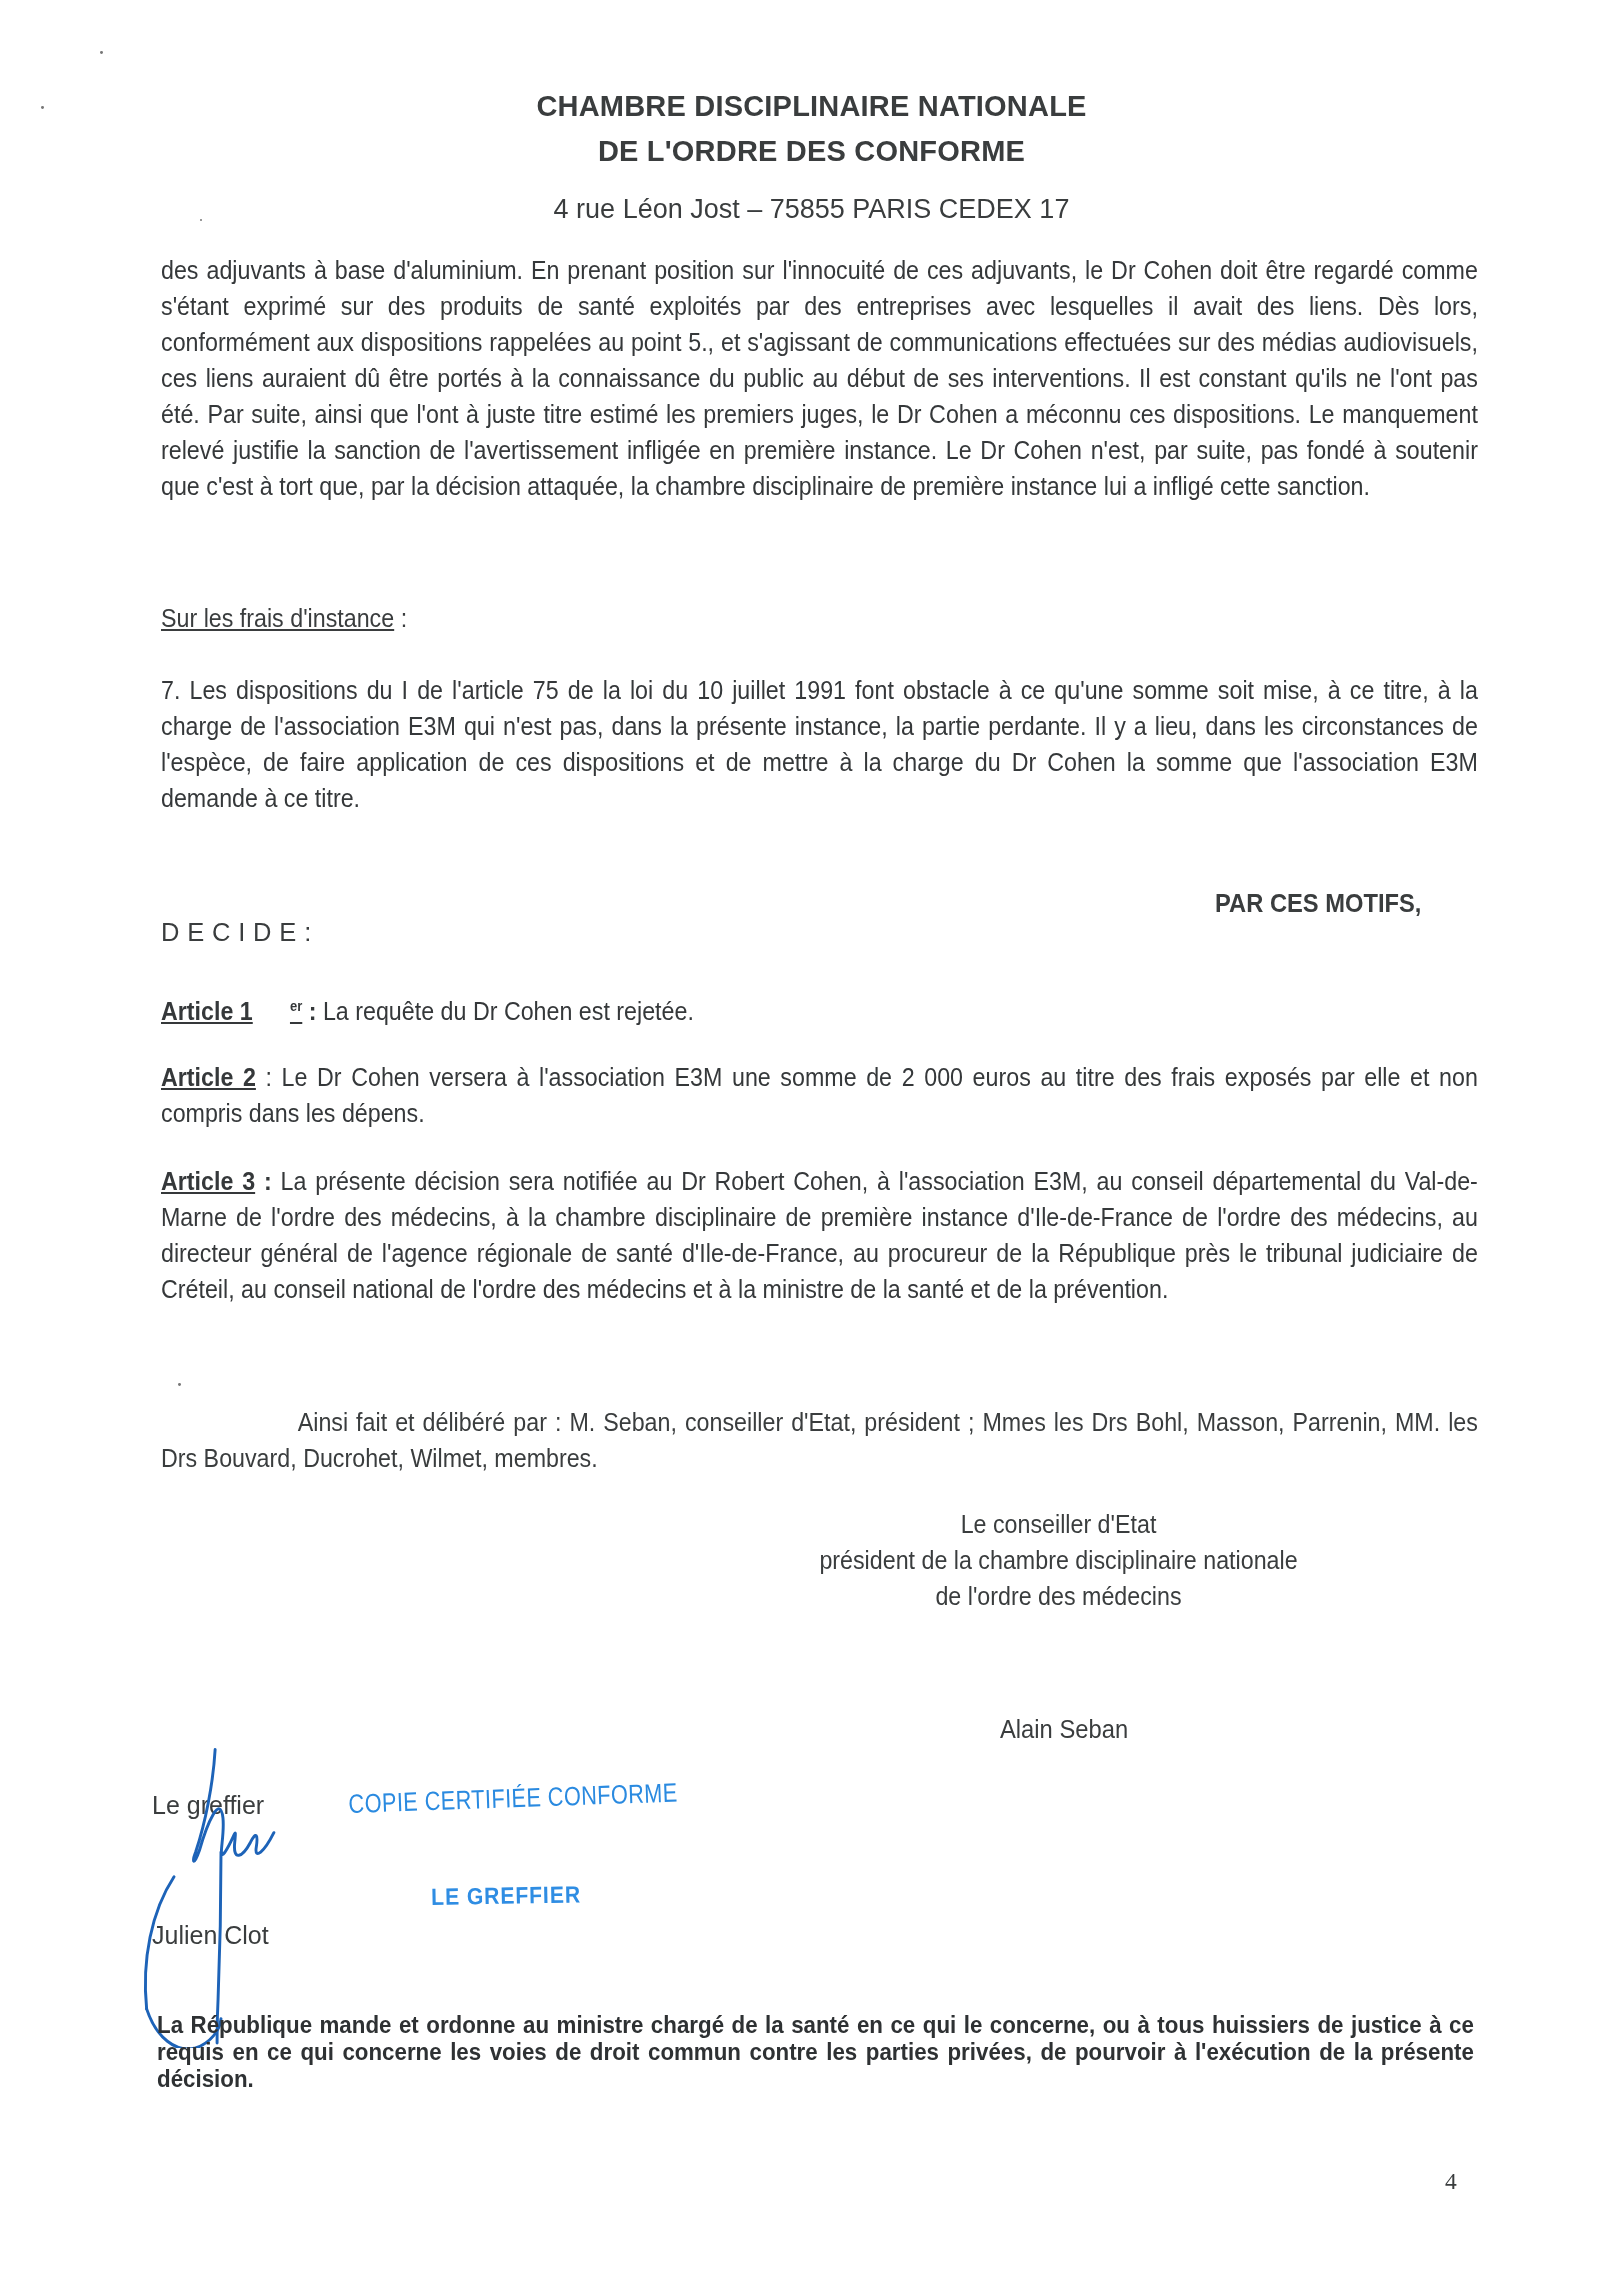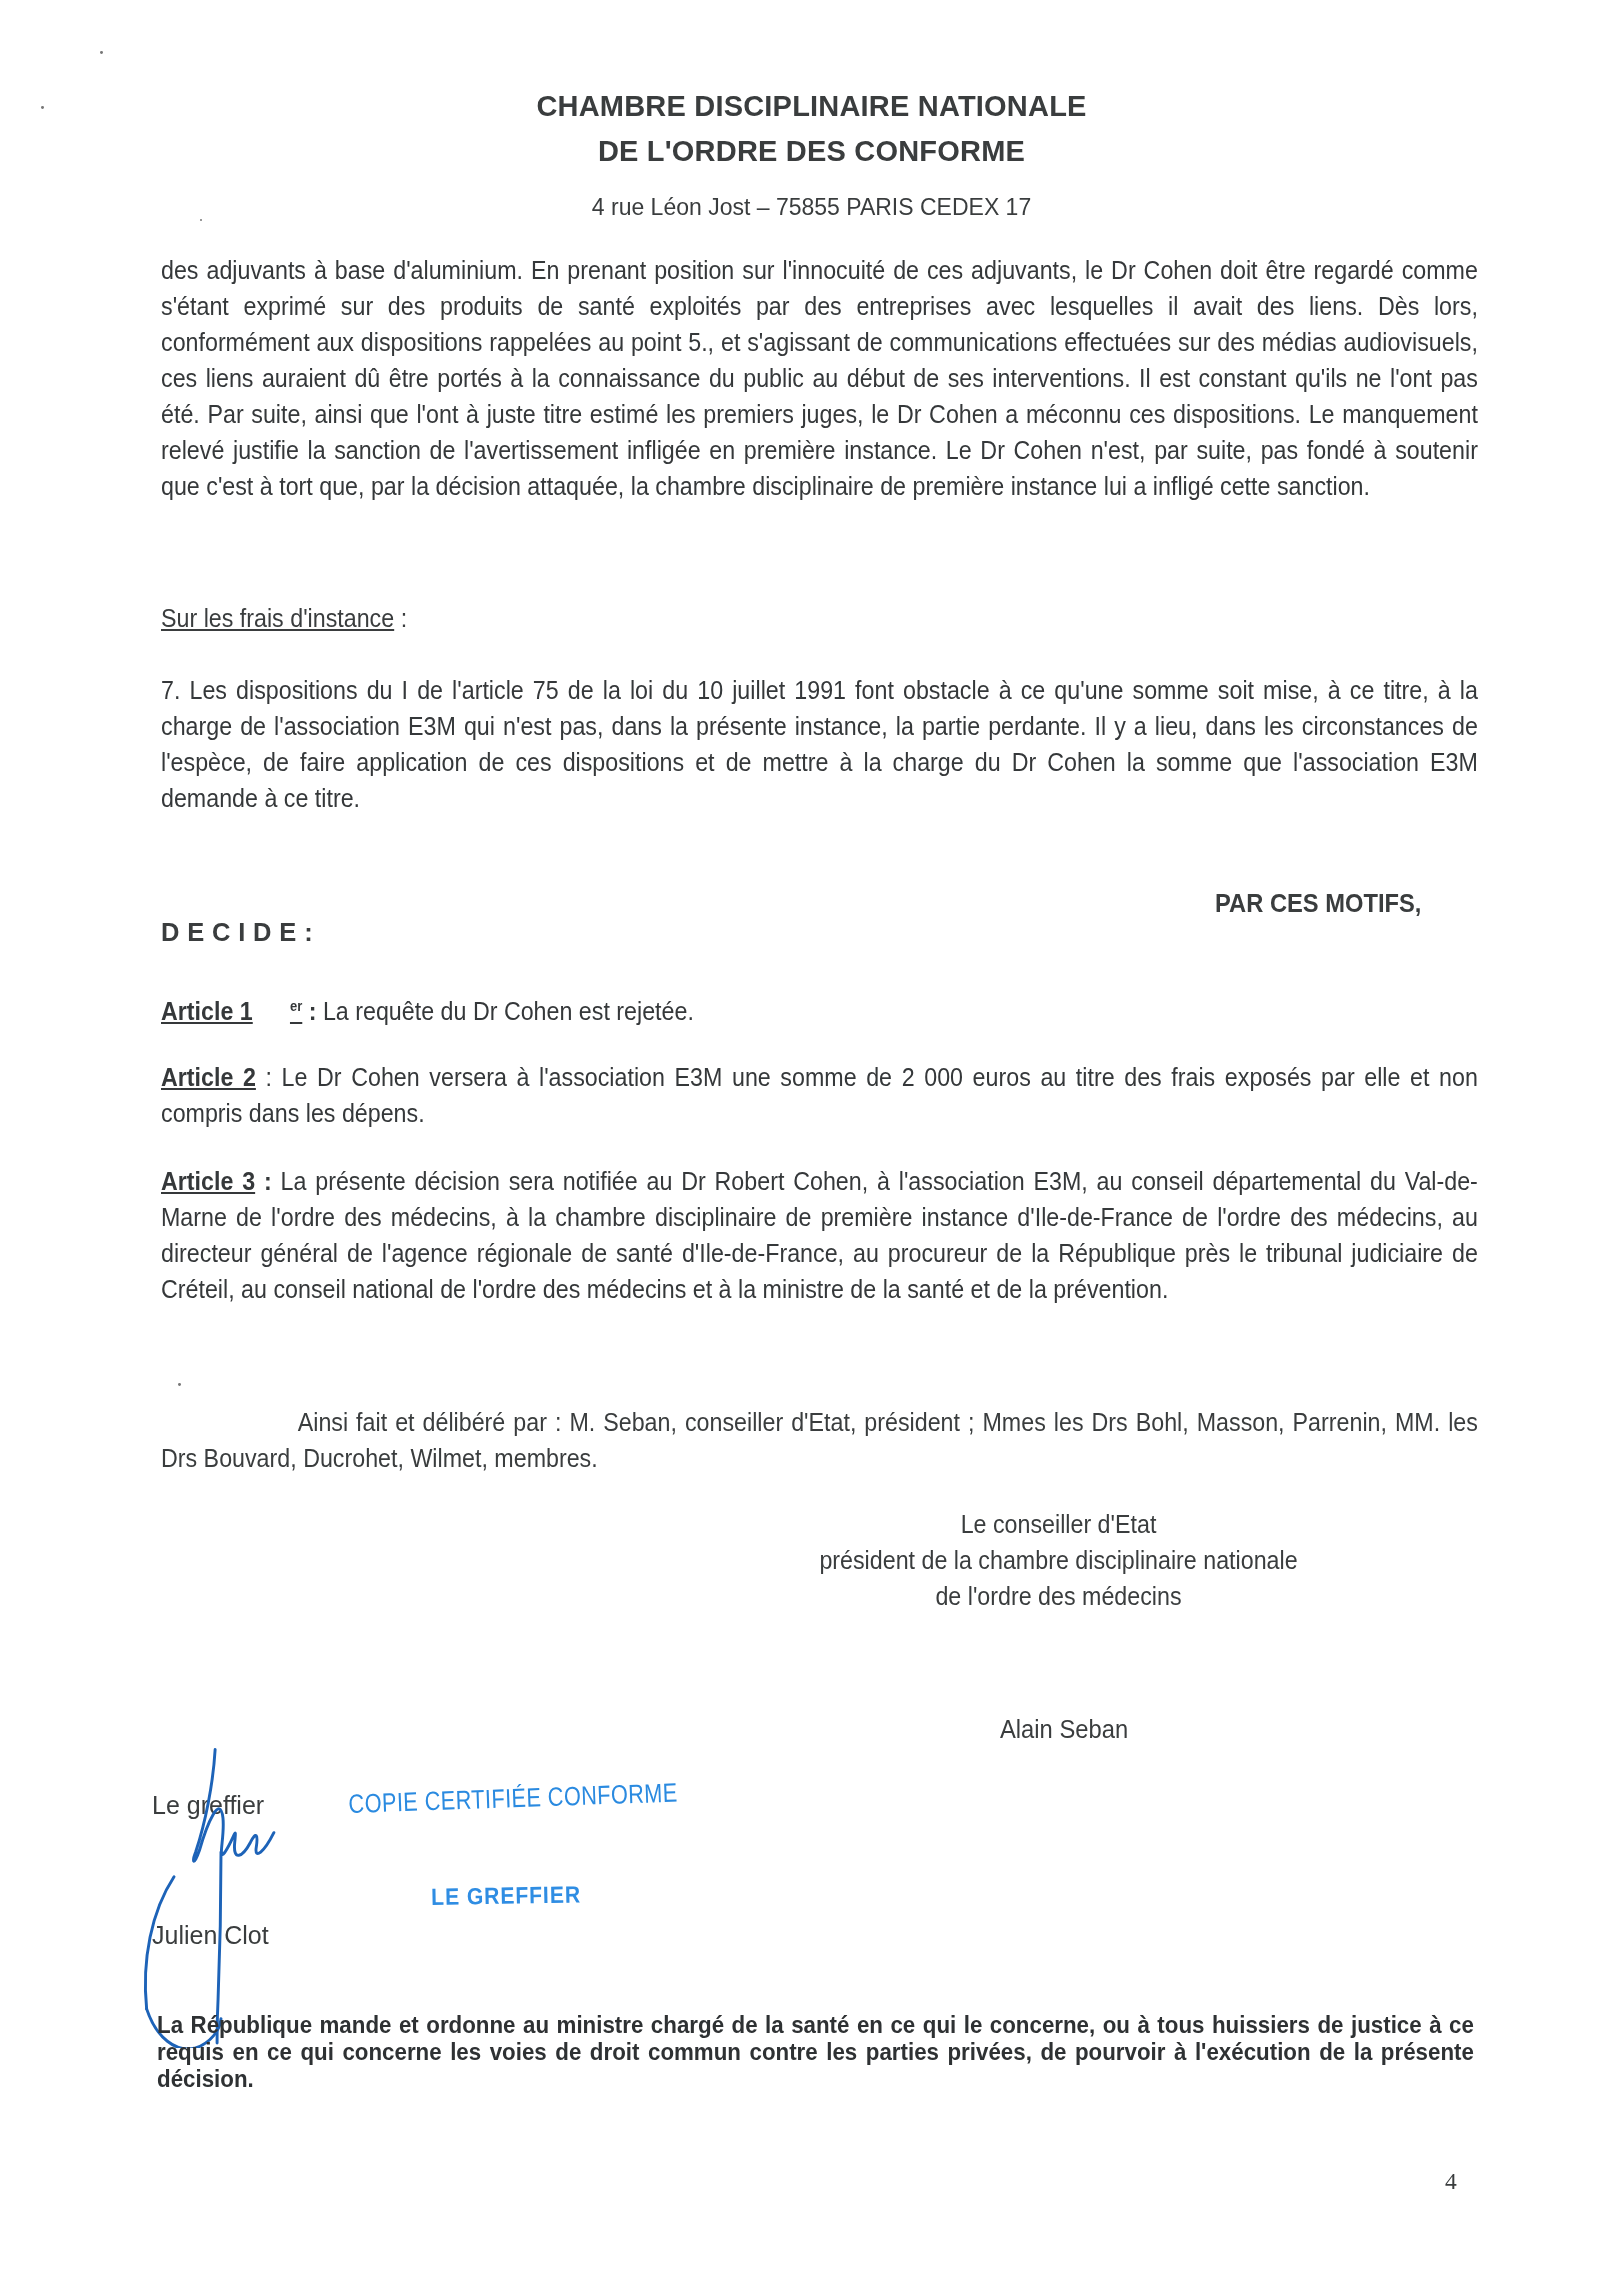--- a/index.html
+++ b/index.html
@@ -13,21 +13,21 @@
       color: #3a3d3e;
     }
     .page { position: absolute; left: 0; top: 0; width: 1623px; height: 2293px; }
 
     .header {
       position: absolute; left: 0; width: 1623px; text-align: center;
       font-weight: bold; color: #3a3d3e;
     }
     .h1 { top: 90px; font-size: 29px; letter-spacing: 0.2px; }
     .h2 { top: 135px; font-size: 29px; letter-spacing: 0.2px; }
-    .addr { top: 194px; font-size: 23px; font-weight: normal; }
+    .addr { top: 194px; font-size: 27px; font-weight: normal; }
 
     .para {
       position: absolute; left: 161px; width: 1317px;
       font-size: 25px; line-height: 36px;
       text-align: justify; text-align-last: left;
       color: #35383a;
       transform: scaleX(0.93); transform-origin: left top;
       width: 1416px;
     }
     .p1 { top: 252px; }
@@ -36,21 +36,21 @@
       transform: scaleX(0.93); transform-origin: left top;
     }
     .section-title .u { text-decoration: underline; }
     .p7 { top: 672px; }
 
     .motifs {
       position: absolute; left: 1215px; top: 889px; font-size: 25.5px; font-weight: bold;
       transform: scaleX(0.93); transform-origin: left top;
     }
     .decide {
-      position: absolute; left: 161px; top: 918px; font-size: 25.5px; font-weight: bold;
+      position: absolute; left: 161px; top: 918px; font-size: 25.5px; font-weight: normal;
       letter-spacing: 7.8px;
     }
     .article { position: absolute; left: 161px; }
     .article .lbl { font-weight: bold; text-decoration: underline; }
     .a1 { top: 988px; }
     .a2 { top: 1059px; }
     .a3 { top: 1163px; }
 
     .deliberation {
       position: absolute; left: 161px; top: 1404px; font-size: 25px; line-height: 36px;

